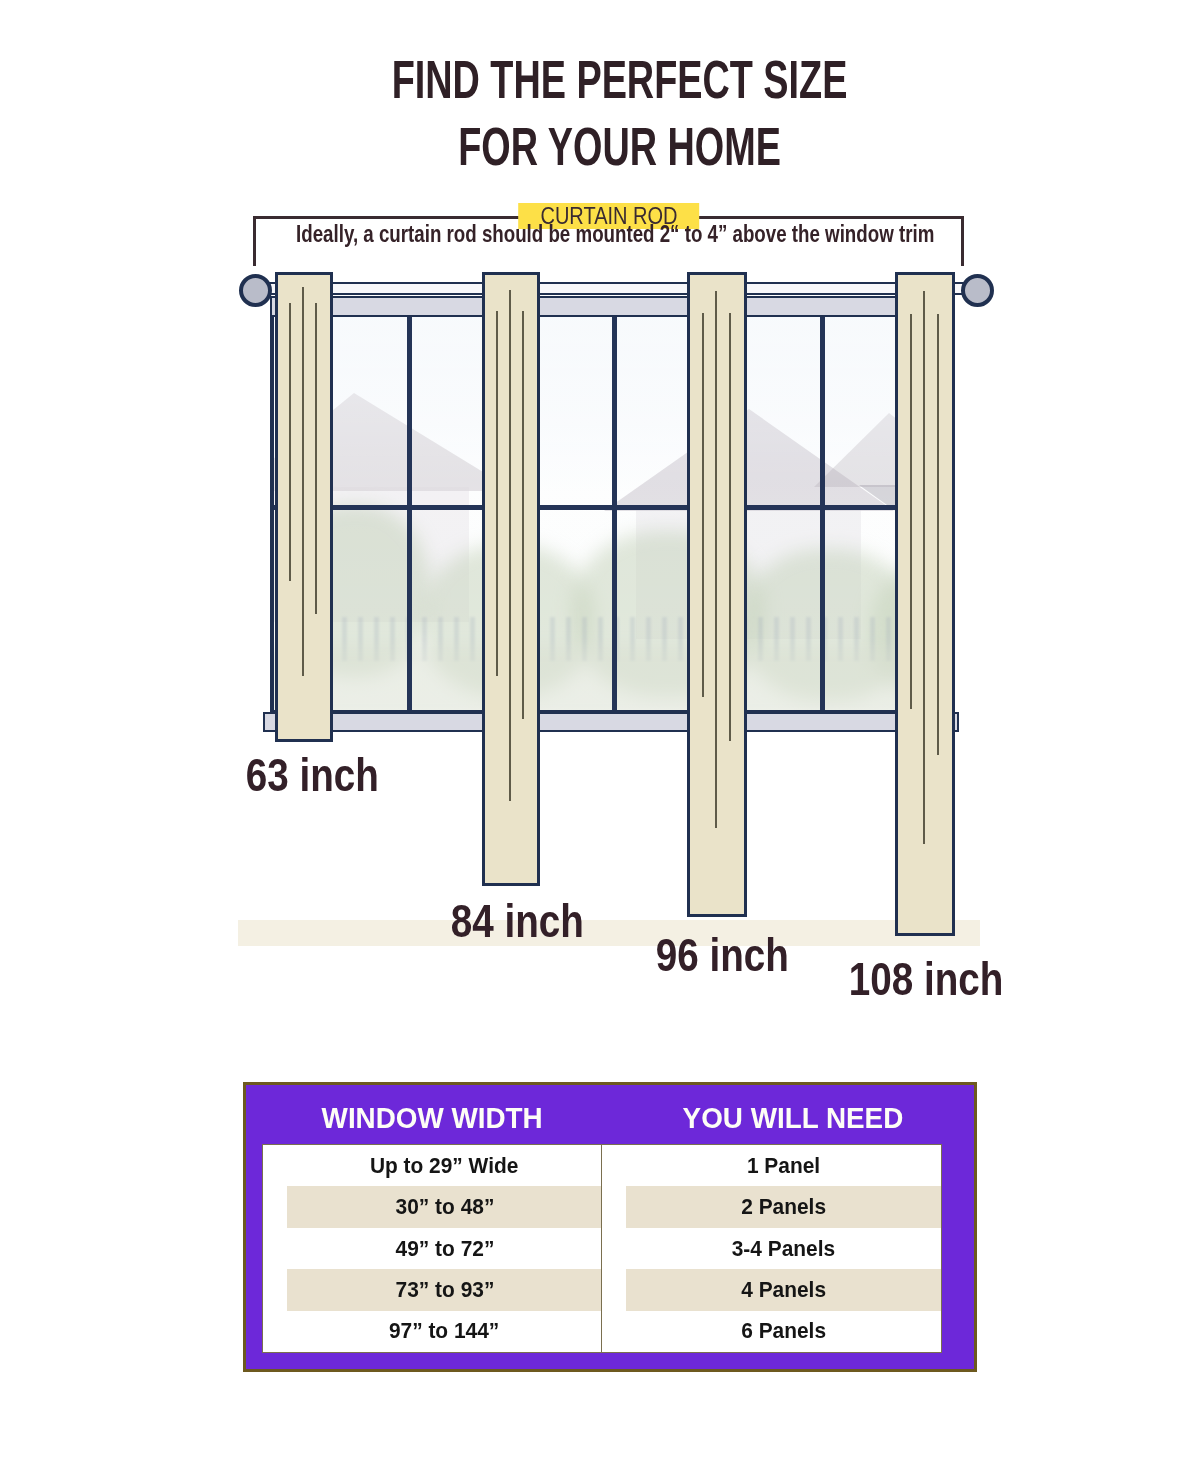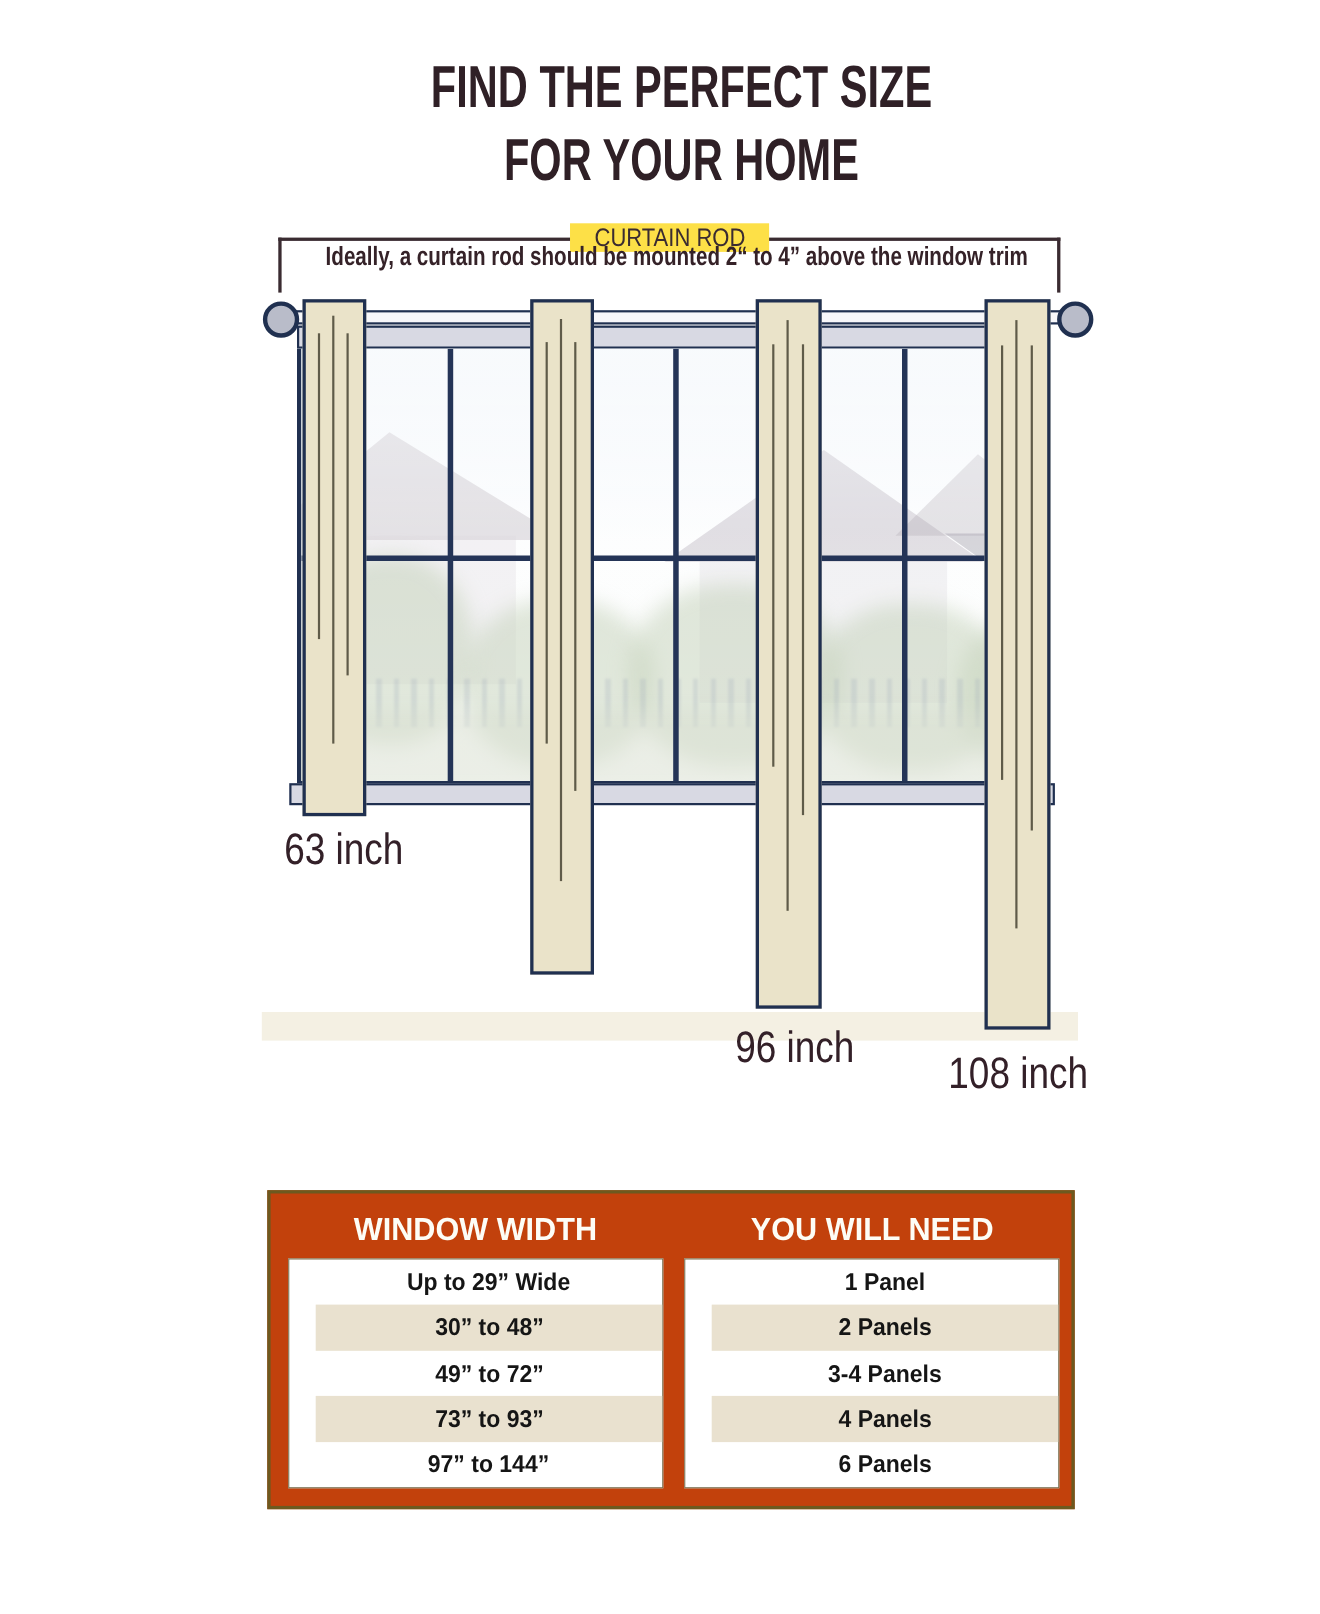--- a/index.html
+++ b/index.html
@@ -76,40 +76,40 @@
   .panel{position:absolute;background:#eae3c9;border:3px solid #203050;z-index:3;}
   .panel .fold{position:absolute;width:2px;background:#5f5b49;}
   .panel .fold.f1{left:22%;top:6%;height:60%;}
   .panel .fold.f2{left:47%;top:2.5%;height:84%;}
   .panel .fold.f3{left:72%;top:6%;height:67%;}
   .panel.p1{left:275px;top:272px;width:52px;height:464px;}
   .panel.p2{left:482px;top:272px;width:52px;height:608px;}
   .panel.p3{left:687px;top:272px;width:54px;height:639px;}
   .panel.p4{left:895px;top:272px;width:54px;height:658px;}
 
-  .len-label{position:absolute;width:220px;text-align:center;font-size:40px;font-weight:normal;
+  .len-label{position:absolute;width:220px;text-align:center;font-size:46px;font-weight:bold;
     color:#332028;z-index:4;white-space:nowrap;line-height:1;}
   .len-label .cond{transform:scaleX(.84);}
   .len-label.l1{left:202px;top:752px;}
   .len-label.l2{left:407px;top:898px;}
   .len-label.l3{left:612px;top:932px;}
   .len-label.l4{left:816px;top:956px;}
 
   
   .size-table{position:absolute;left:243px;top:1082px;width:734px;height:290px;
-    background:#c2410c;border:3px solid #6d591f;box-sizing:border-box;z-index:1;}
+    background:#6d28d9;border:3px solid #6d591f;box-sizing:border-box;z-index:1;}
   .tbl-header{position:absolute;top:16px;width:341px;text-align:center;color:#fdfdf6;
     font-size:29px;font-weight:bold;line-height:34px;white-space:nowrap;}
   .tbl-header.h-left{left:16px;}
   .tbl-header.h-right{left:376px;}
   .tbl-header .cond{transform:scaleX(.96);}
   .tbl-box{position:absolute;top:59px;width:341px;height:209px;background:#ffffff;
     border:1px solid #7a6f4f;box-sizing:border-box;display:flex;flex-direction:column;padding-left:24px;}
   .tbl-box.b-left{left:16px;}
-  .tbl-box.b-right{left:376px;text-align:right;}
+  .tbl-box.b-right{left:355px;text-align:right;}
   .tbl-row{flex:1;display:flex;align-items:center;justify-content:center;
     font-size:22px;font-weight:bold;color:#151515;white-space:nowrap;}
   .tbl-row .cond{transform:scaleX(.95);}
   .tbl-row.alt{background:#e9e1cf;}
 </style>
 </head>
 <body>
 
 <div id="page">
 
@@ -169,20 +169,21 @@
     <i class="fold f2"></i>
     <i class="fold f3"></i>
   </div>
   <div class="panel p4">
     <i class="fold f1"></i>
     <i class="fold f2"></i>
     <i class="fold f3"></i>
   </div>
 
   <div class="len-label l1"><span class="cond">63 inch</span></div>
+  <div class="len-label l2"><span class="cond">84 inch</span></div>
   <div class="len-label l3"><span class="cond">96 inch</span></div>
   <div class="len-label l4"><span class="cond">108 inch</span></div>
 
   <div class="size-table">
     <div class="tbl-header h-left"><span class="cond">WINDOW WIDTH</span></div>
     <div class="tbl-header h-right"><span class="cond">YOU WILL NEED</span></div>
 
     <div class="tbl-box b-left">
       <div class="tbl-row">
           <span class="cond">Up to 29” Wide</span>

